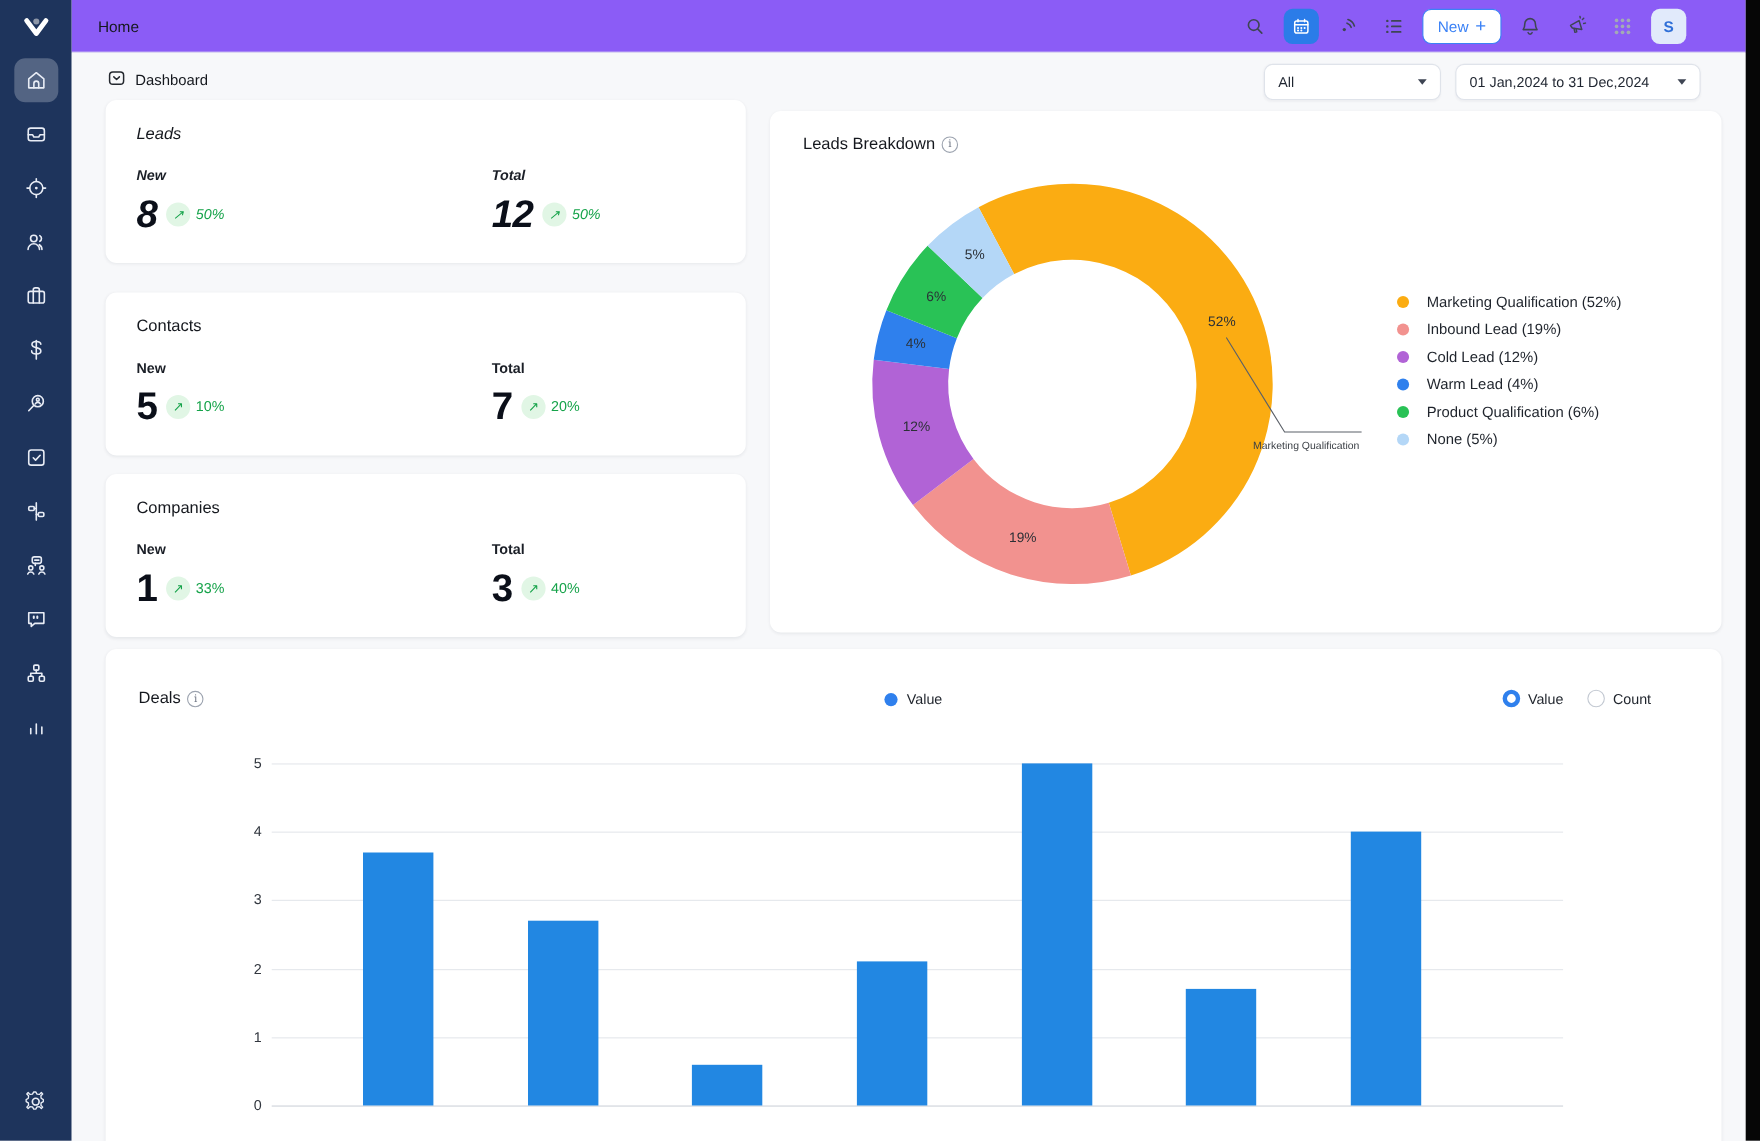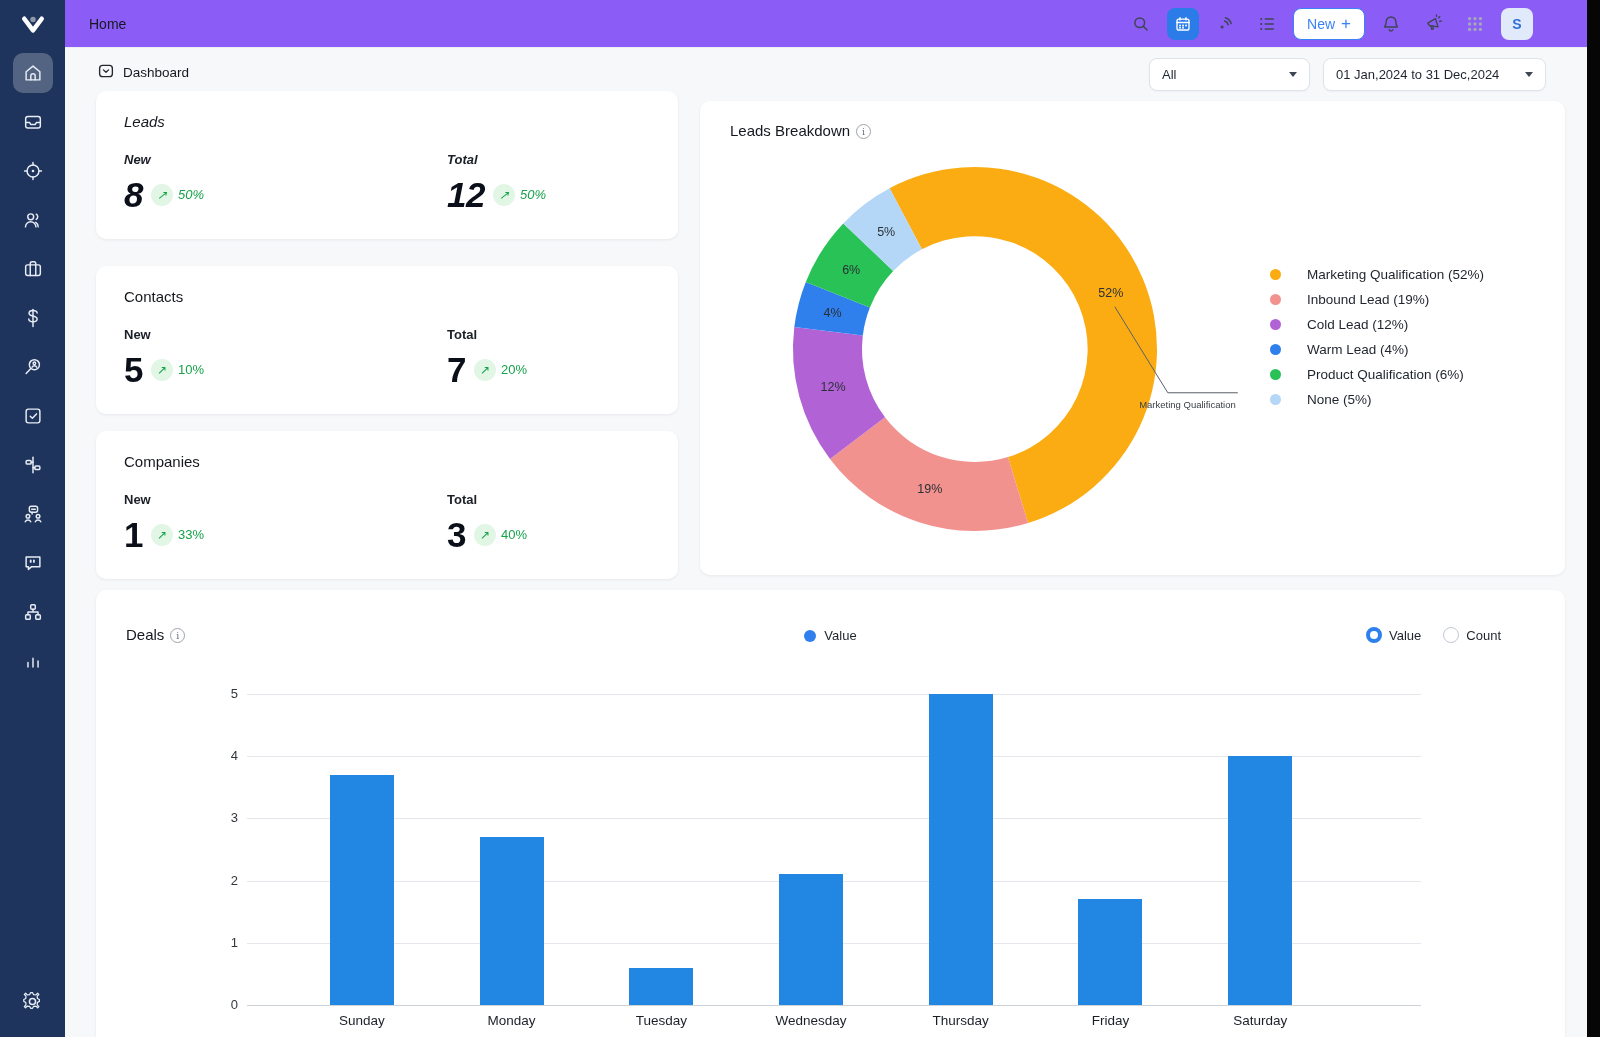--- a/index.html
+++ b/index.html
@@ -52,21 +52,21 @@
   .stat-num { font-size:35px; font-weight:600; color:#0B0F19; line-height:1; letter-spacing:-.5px; }
   .chg { display:flex; align-items:center; gap:5px; }
   .chg .bubble { width:22px; height:22px; border-radius:50%; background:#E1F6E5; color:#16A34A; display:grid; place-items:center; font-size:12px; }
   .chg .pct { font-size:13px; font-weight:500; color:#16A34A; }
 
   
   .breakdown-card { left:635px; top:53px; width:865px; height:474px; }
   .breakdown-title { position:absolute; left:30px; top:21px; }
   .donut-svg { position:absolute; left:55px; top:28px; pointer-events:none; }
   .legend { position:absolute; left:570px; top:166px; display:flex; flex-direction:column; gap:10px; }
-  .legend-row { display:flex; align-items:center; gap:26px; font-size:13.5px; color:#1F242C; }
+  .legend-row { display:flex; align-items:center; gap:16px; font-size:13.5px; color:#1F242C; }
   .legend-dot { width:11px; height:11px; border-radius:50%; flex:none; }
 
   
   .deals-card { left:31px; top:542px; width:1469px; height:478px; }
   .deals-head { position:absolute; left:0; right:0; top:0; height:70px; }
   .deals-title { position:absolute; left:30px; top:36px; }
   .deals-legend { position:absolute; left:0; right:0; top:38px; display:flex; justify-content:center; align-items:center; gap:8px; font-size:13px; color:#1F242C; pointer-events:none; }
   .deals-legend .dot { width:12px; height:12px; border-radius:50%; background:#2F80ED; }
   .deals-toggle { position:absolute; right:64px; top:37px; display:flex; align-items:center; gap:22px; font-size:13px; color:#1F242C; }
   .radio-opt { display:flex; align-items:center; gap:7px; cursor:pointer; }
@@ -455,26 +455,17 @@
         </div>
       </div>
     <div id="bar-yticks">
         <div class="ytick" style="left: 108px; top: 407px;">0</div>
         <div class="ytick" style="left: 108px; top: 344.8px;">1</div>
         <div class="ytick" style="left: 108px; top: 282.6px;">2</div>
         <div class="ytick" style="left: 108px; top: 220.4px;">3</div>
         <div class="ytick" style="left: 108px; top: 158.2px;">4</div>
         <div class="ytick" style="left: 108px; top: 96px;">5</div>
       </div>
-    <div class="xlabels" id="bar-xlabels">
-        <div class="xlabel">Sunday</div>
-        <div class="xlabel">Monday</div>
-        <div class="xlabel">Tuesday</div>
-        <div class="xlabel">Wednesday</div>
-        <div class="xlabel">Thursday</div>
-        <div class="xlabel">Friday</div>
-        <div class="xlabel">Saturday</div>
-      </div>
   </section>
 
 </div>
 
 <div class="screen-edge"></div>
 
 </body></html>

